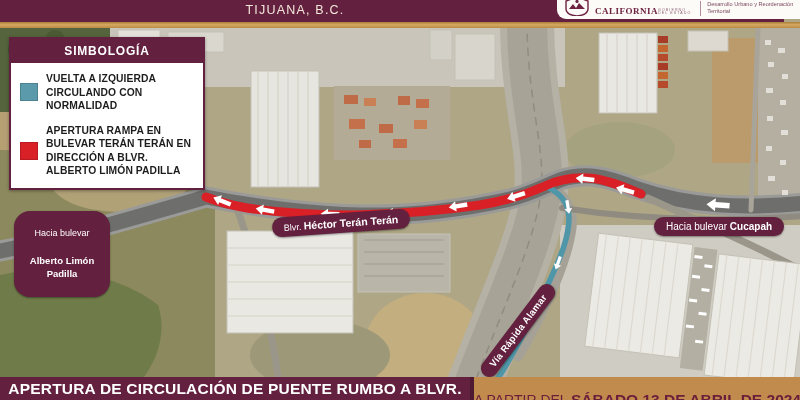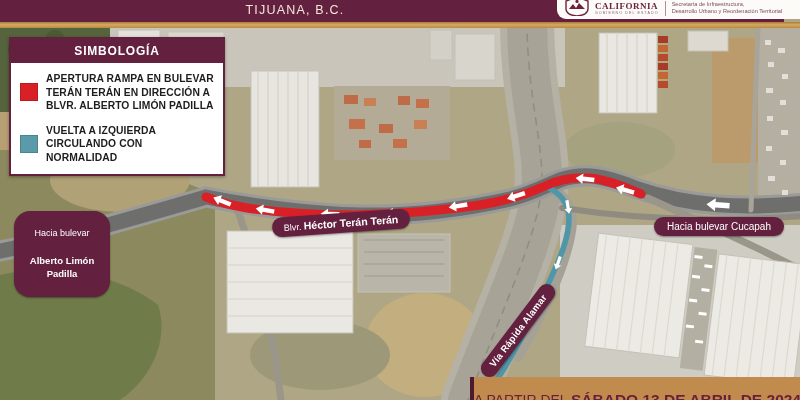--- a/index.html
+++ b/index.html
@@ -9,46 +9,46 @@
 
   
   .topbar { position:absolute; left:0; top:0; width:784px; height:22px; background:#63203F; z-index:30; }
   .topbar-title { position:absolute; left:0; top:3px; width:590px; text-align:center;
     color:#f3e7da; font-size:12.5px; letter-spacing:1.2px; font-weight:500; }
   .goldstrip { position:absolute; left:0; top:22px; width:800px; height:6px; z-index:30;
     background:linear-gradient(#a87c38,#d6a962 45%,#b98a42); }
   .logo-badge { position:absolute; right:0; top:-7px; width:243px; height:26px; background:#fdfbf8;
     border-radius:0 0 0 9px; z-index:31; display:flex; align-items:flex-end; padding:2px 6px 3px 8px; gap:6px; }
   .logo-emblem { width:24px; height:19px; flex:0 0 auto; }
-  .logo-brand-col { display:flex; flex-direction:column; align-items:flex-start; line-height:1; }
+  .logo-brand-col { display:flex; flex-direction:row; align-items:flex-end; line-height:1; }
   .logo-brand { font-family:"Liberation Serif", serif; font-weight:bold; color:#6d2240; font-size:9px; letter-spacing:0.5px; }
   .logo-brand-sub { font-size:3.6px; letter-spacing:1.1px; color:#8a5a6e; margin-top:1.5px; }
   .logo-divider { width:1px; height:15px; background:#b08fa0; }
   .logo-agency { display:flex; flex-direction:column; line-height:1.35; color:#7c4a60; font-size:5.6px; }
 
   
-  .legend { position:absolute; left:9px; top:37px; width:216px; background:#ffffff;
+  .legend { position:absolute; left:9px; top:37px; width:196px; background:#ffffff;
     border:2.5px solid #63203F; z-index:25; box-shadow:0 1px 3px rgba(0,0,0,.35); }
   .legend-header { background:#63203F; color:#fff; text-align:center; font-weight:bold;
     font-size:12px; letter-spacing:0.8px; padding:5px 0 5px; }
   .legend-body { padding:9px 8px 10px 9px; display:flex; flex-direction:column; gap:11px; }
   .legend-item { display:flex; align-items:center; gap:8px; }
   .legend-swatch { width:18px; height:18px; flex:0 0 auto; box-shadow:0 0 0 1px rgba(0,0,0,.15) inset; }
   .legend-label { font-size:10.3px; font-weight:bold; color:#1d1d1d; line-height:1.32; letter-spacing:0.1px; }
 
   
   .pill { position:absolute; background:#63203F; color:#fff; border-radius:16px; text-align:center;
     z-index:20; box-shadow:0 1px 2px rgba(0,0,0,.4); }
   .pill-hacia { left:14px; top:211px; width:96px; padding:16px 4px; font-size:9px; line-height:1.35; }
   .pill-hacia .b { font-weight:bold; font-size:9.5px;margin-top:16px; }
   .pill-teran { left:272px; top:213px; width:138px; padding:4px 0; font-size:9px;
     transform:rotate(-4deg); }
   .pill-teran .b { font-weight:bold; font-size:10.5px; }
   .pill-cucapah { left:654px; top:217px; width:130px; padding:4px 0; font-size:10px; }
-  .pill-cucapah .b { font-weight:normal; }
+  .pill-cucapah .b { font-weight:bold; }
   .pill-via { left:462px; top:322px; width:112px; padding:3px 0; font-size:9.5px; font-weight:bold;
     transform:rotate(-53deg); border-radius:12px; letter-spacing:0.3px; }
 
   
   .footer-left { position:absolute; left:0; top:377px; width:470px; height:23px; background:#63203F;
     z-index:30; display:flex; align-items:center; justify-content:center; }
   .footer-left-text { color:#fff; font-weight:bold; font-size:15.5px; letter-spacing:0.2px; white-space:nowrap; }
   .footer-right { position:absolute; left:470px; top:377px; width:330px; height:23px; background:#C08B4C;
     z-index:30; overflow:hidden; border-left:4px solid #4f1a31; }
   .footer-right-inner { position:absolute; left:0; top:14px; width:100%; text-align:center;
@@ -219,47 +219,50 @@
     <div class="logo-agency">
       <span>Secretaría de Infraestructura,</span>
       <span>Desarrollo Urbano y Reordenación Territorial</span>
     </div>
   </div>
 
   <div class="legend">
     <div class="legend-header">SIMBOLOGÍA</div>
     <div class="legend-body">
       <div class="legend-item">
+        <span class="legend-swatch" style="background-color: rgb(91, 154, 171);"></span>
+        <span class="legend-label">VUELTA A IZQUIERDA CIRCULANDO CON NORMALIDAD</span>
+      </div>
+      <div class="legend-item">
         <span class="legend-swatch" style="background-color: rgb(217, 32, 39);"></span>
         <span class="legend-label">APERTURA RAMPA EN BULEVAR TERÁN TERÁN EN DIRECCIÓN A BLVR. ALBERTO LIMÓN PADILLA</span>
       </div>
-      <div class="legend-item">
-        <span class="legend-swatch" style="background-color: rgb(91, 154, 171);"></span>
-        <span class="legend-label">VUELTA A IZQUIERDA CIRCULANDO CON NORMALIDAD</span>
-      </div>
     </div>
   </div>
 
   <div class="pill pill-hacia">
     <div>Hacia bulevar</div>
     <div class="b">Alberto Limón Padilla</div>
   </div>
 
   <div class="pill pill-teran">
     <span>Blvr.</span>
     <span class="b">Héctor Terán Terán</span>
   </div>
 
   <div class="pill pill-cucapah">
     <span>Hacia bulevar</span>
     <span class="b">Cucapah</span>
   </div>
 
   <div class="pill pill-via">Vía Rápida Alamar</div>
 
+  <div class="footer-left">
+    <span class="footer-left-text">APERTURA DE CIRCULACIÓN DE PUENTE RUMBO A BLVR.</span>
+  </div>
   <div class="footer-right">
     <div class="footer-right-inner">
       <span>A PARTIR DEL</span>
       <span class="b">SÁBADO 13 DE ABRIL DE 2024</span>
     </div>
   </div>
 
 </div>
 
 </body></html>

